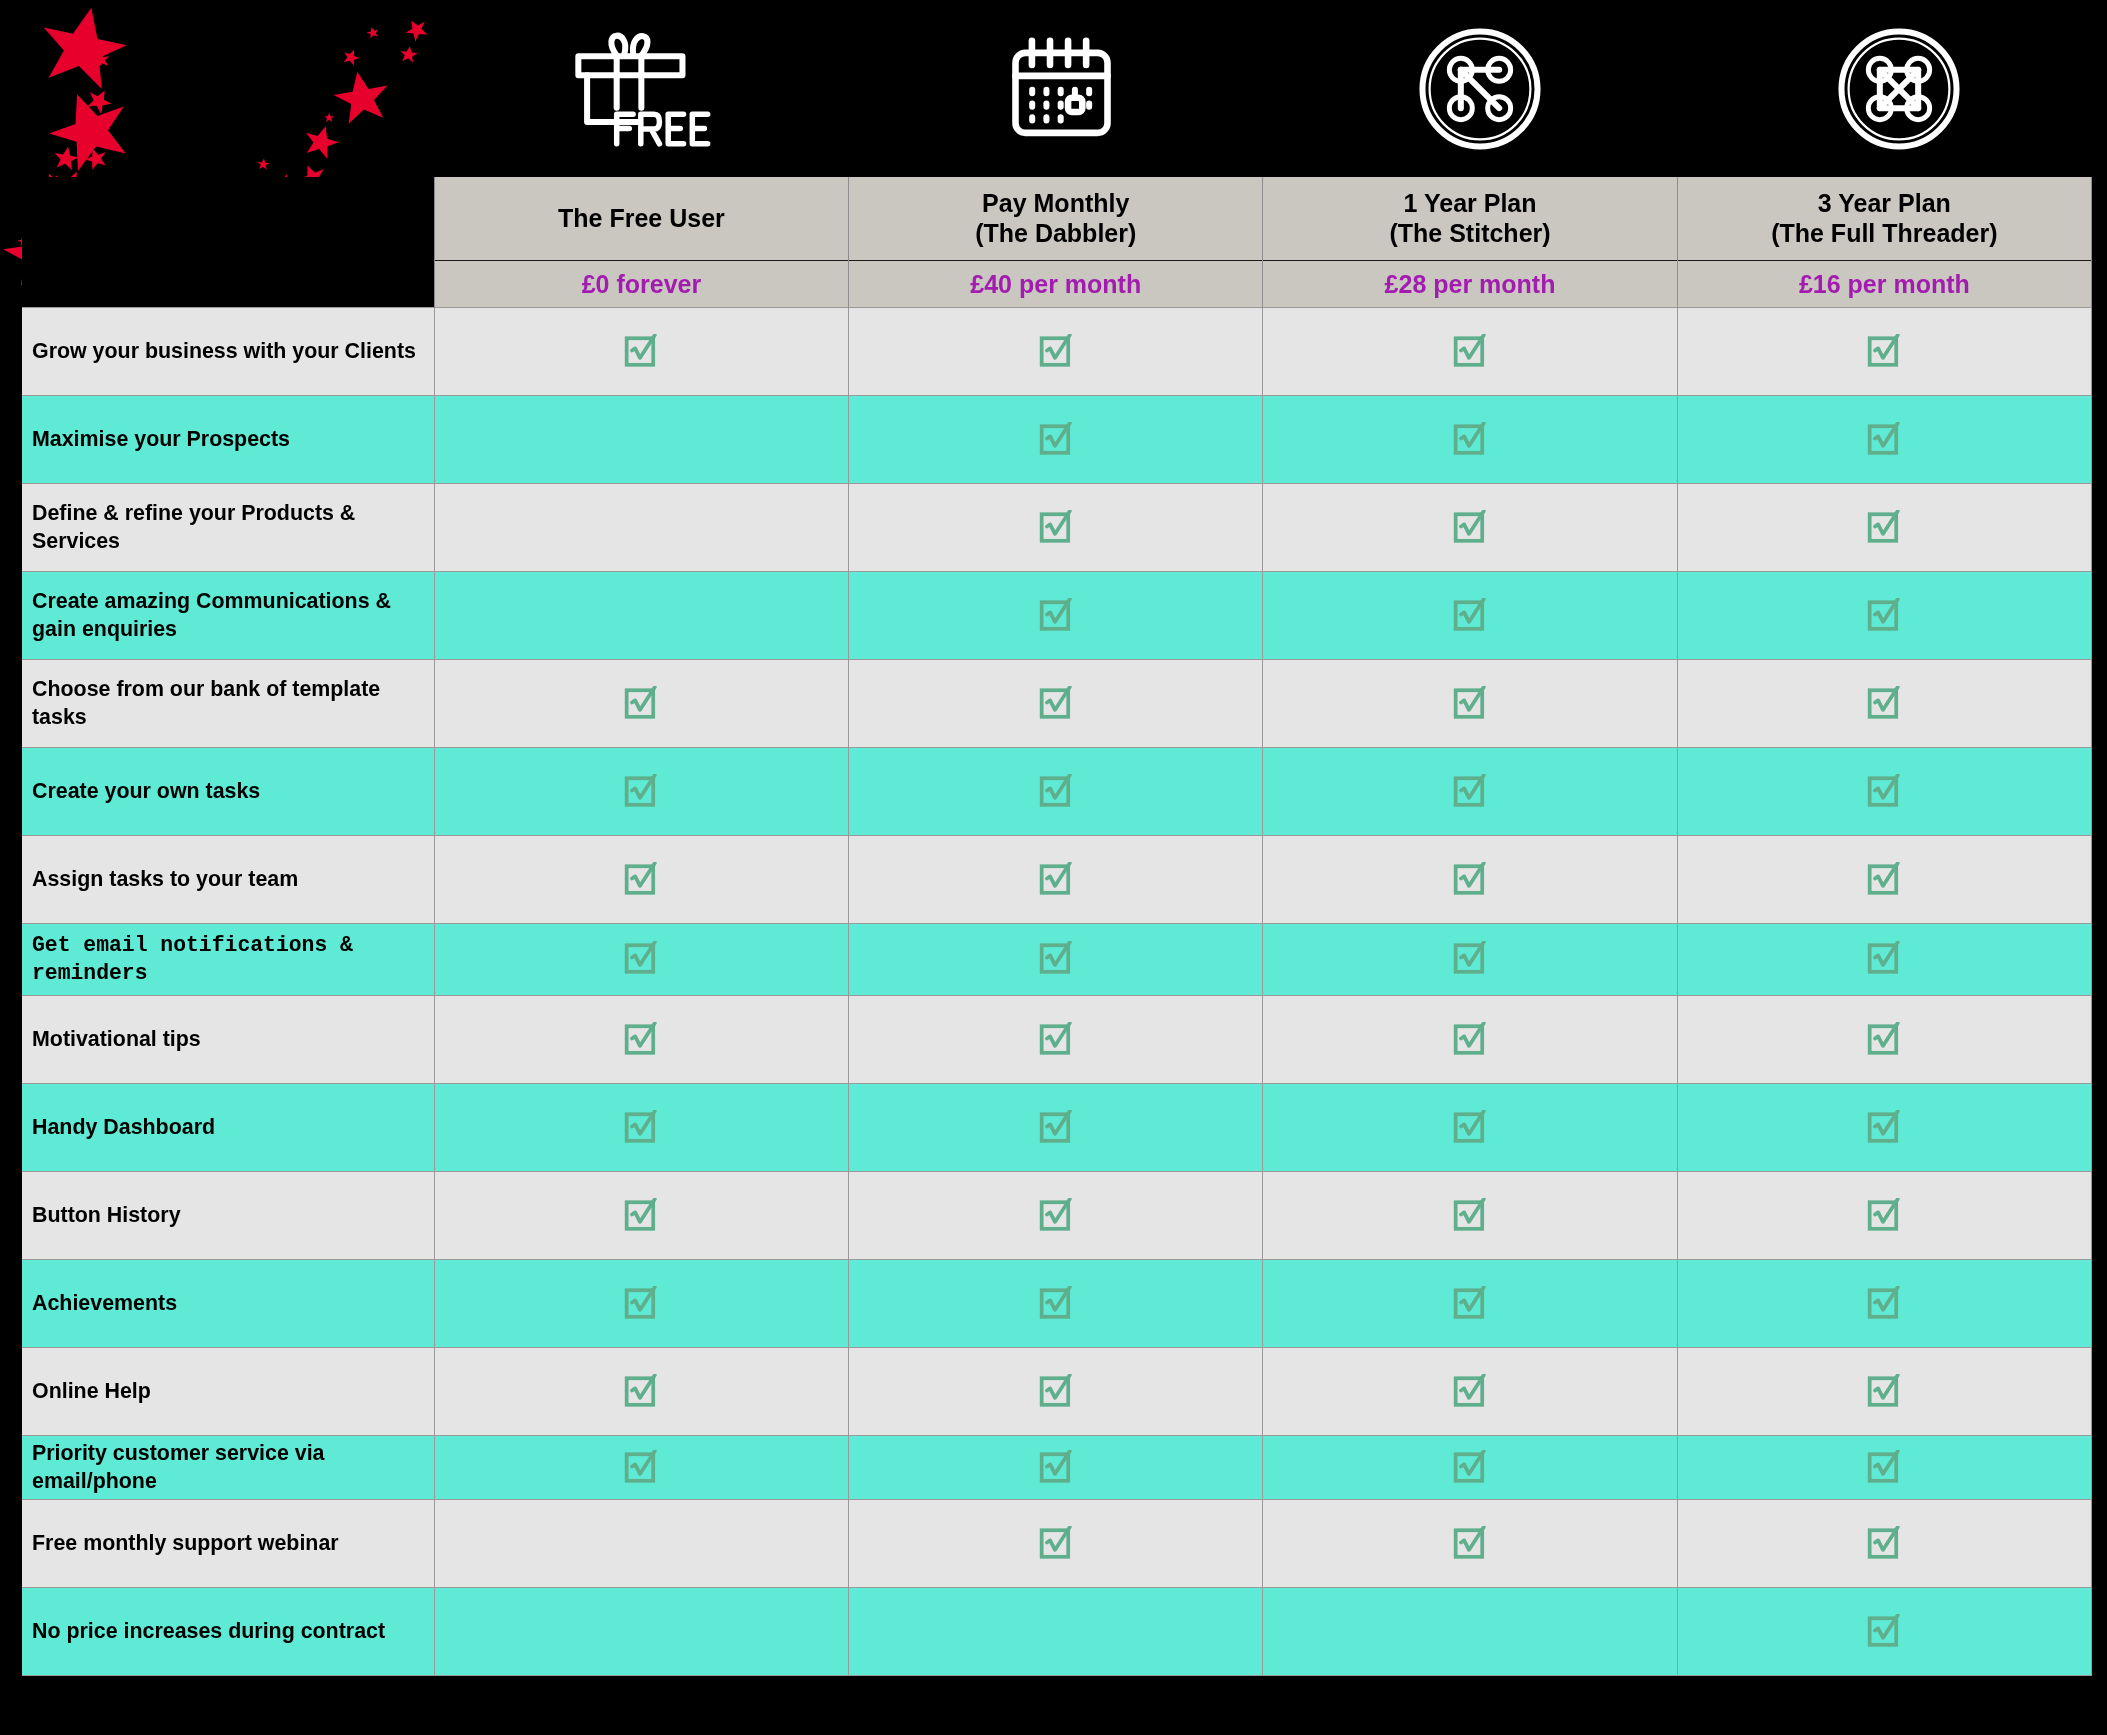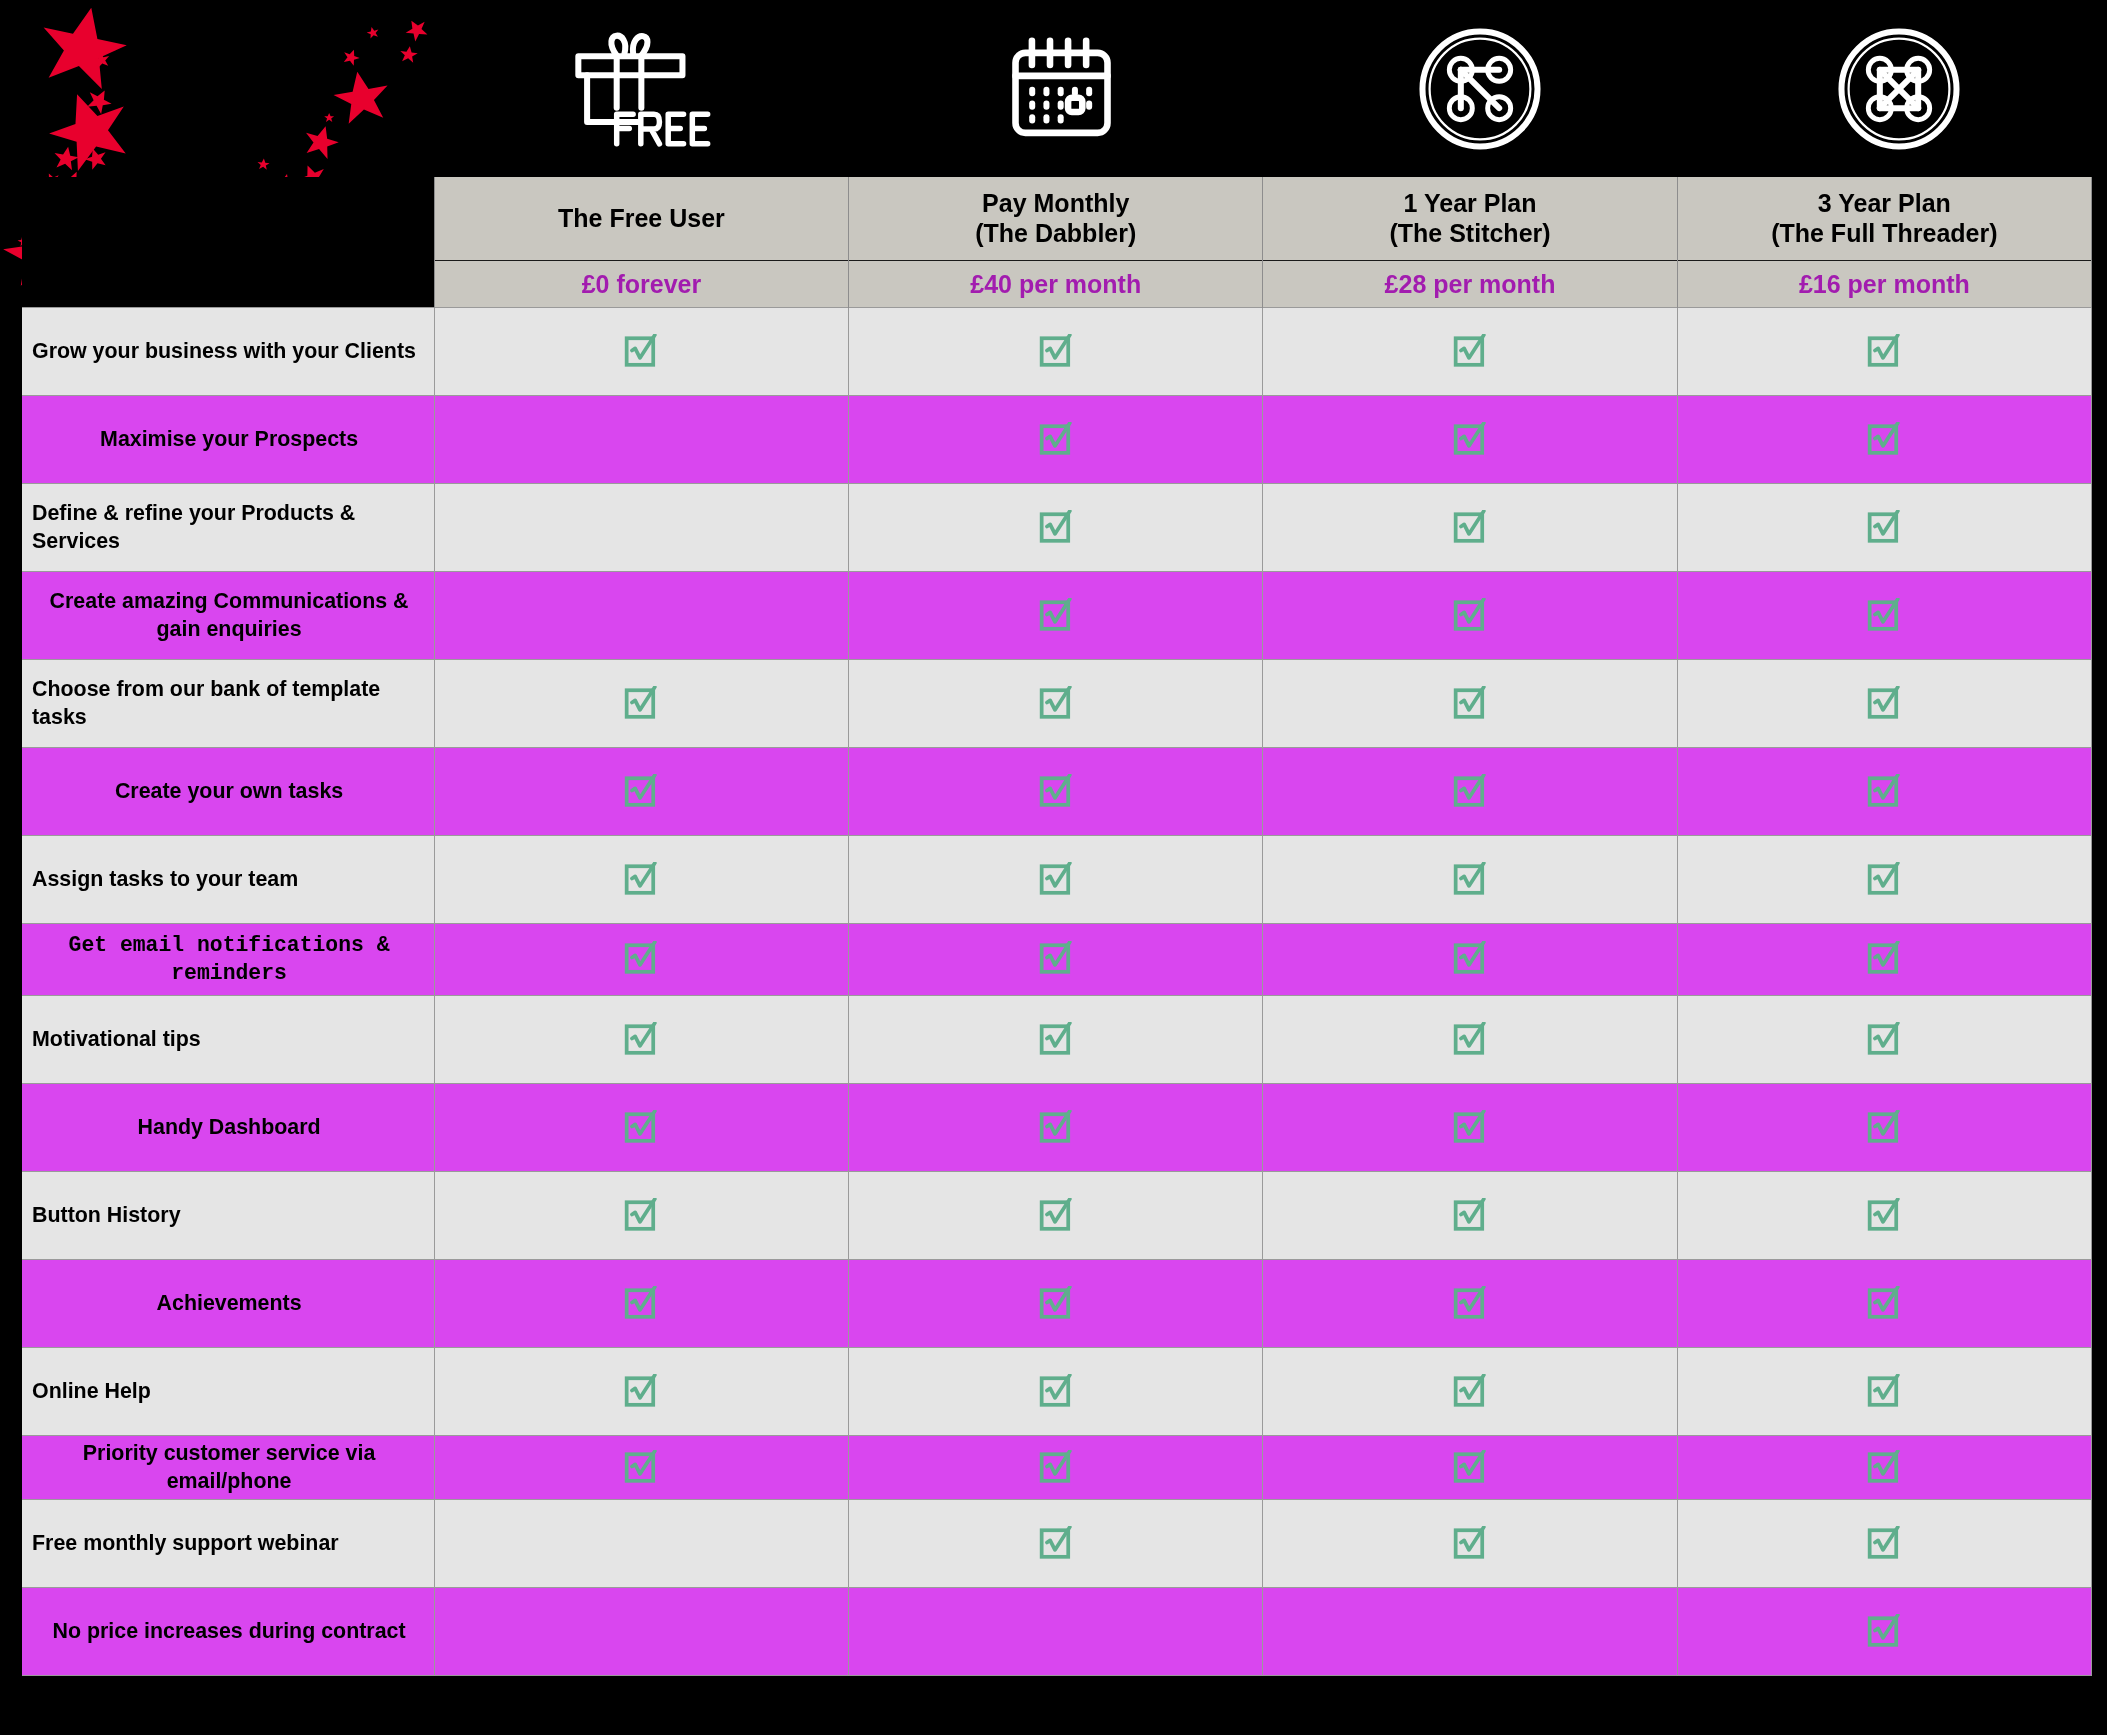--- a/index.html
+++ b/index.html
@@ -75,21 +75,21 @@
     text-align:left;
     border-right:1.1px solid #9a9a9a;
   }
   .feat-cell{
     text-align:center;
     vertical-align:middle;
     border-right:1.1px solid #9a9a9a;
     border-left:1.1px solid #9a9a9a;
   }
   tr.row-light td{background:#e5e5e5;border-top:1.1px solid #9a9a9a;}
-  tr.row-dark  td{background:#d946ef;border-top:1.1px solid #9a9a9a;text-align:center;}
+  tr.row-dark  td{background:#5eead4;border-top:1.1px solid #9a9a9a;}
   tr.row-last td{border-bottom:1.1px solid #9a9a9a;}
 
   .tick{
     display:inline-block;
     width:34px;height:34px;
     line-height:1;
   }
   .tick svg{display:block;width:34px;height:34px;}
   .tick.empty{visibility:hidden;}
 </style>

